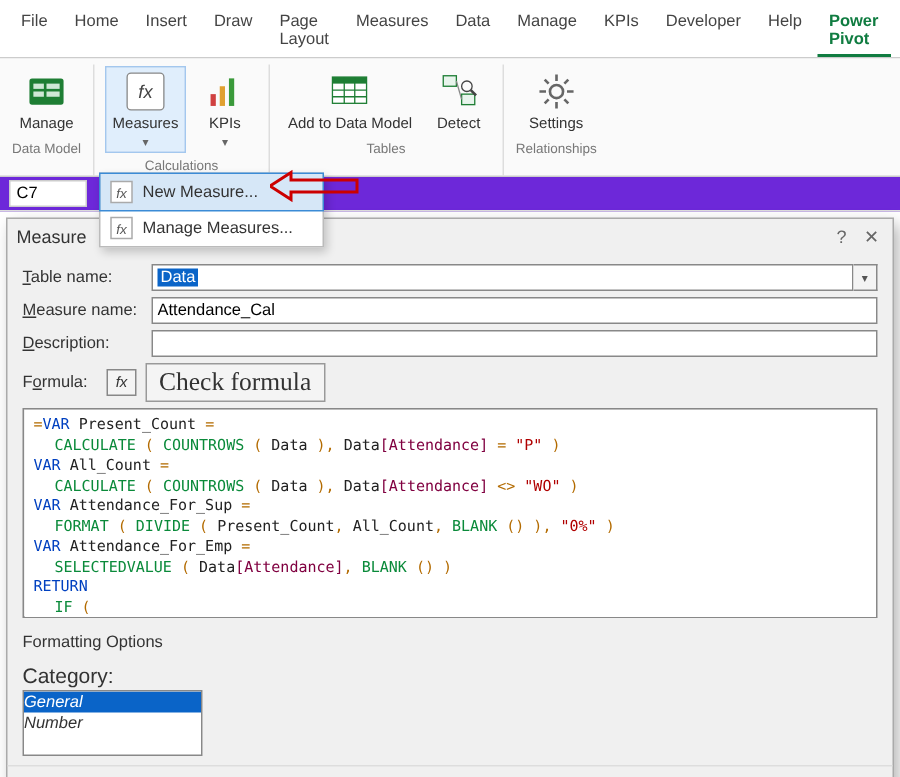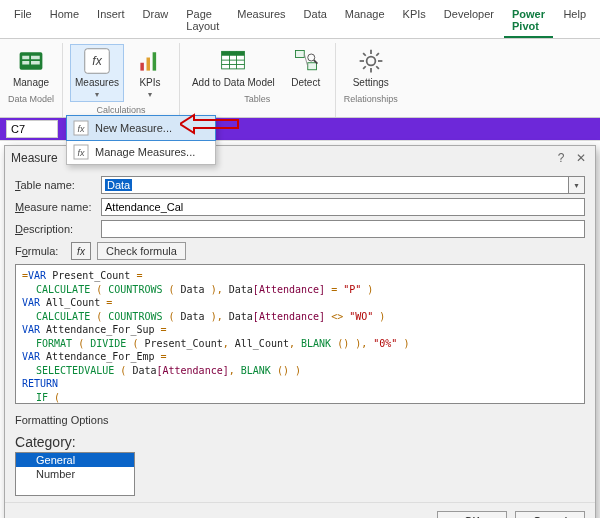--- a/index.html
+++ b/index.html
@@ -37,33 +37,33 @@
   .dlg-title .help, .dlg-title .close { width: 16px; height: 16px; display: flex; align-items: center; justify-content: center; color: #666; margin-left: 4px; }
   .dlg-body { padding: 6px 10px; display: flex; flex-direction: column; gap: 4px; }
   .field-row { display: flex; align-items: center; gap: 6px; }
   .field-label { width: 80px; font-size: 11px; }
   .field-label .u { text-decoration: underline; }
   .field-input { flex: 1; border: 1px solid #888; background: #fff; padding: 2px 3px; font-size: 11px; height: 18px; }
   .sel-text { background: #0a64c8; color: #fff; padding: 0 2px; }
   .combo { display: flex; }
   .combo .arrow { width: 16px; border: 1px solid #888; border-left: none; display: flex; align-items: center; justify-content: center; background: #f4f4f4; font-size: 8px; color: #555; }
   .fx-btn { width: 20px; height: 18px; border: 1px solid #888; background: #f4f4f4; display: flex; align-items: center; justify-content: center; font-style: italic; font-size: 10px; }
-  .check-btn { border: 1px solid #999; background: #f4f4f4; padding: 2px 8px; font-size: 11px; }
+  .check-btn { border: 1px solid #999; background: #f4f4f4; padding: 2px 8px; font-size: 17px; font-family: Liberation Serif, serif; }
   
   .formula-box { border: 1px solid #888; background: #fff; padding: 4px 6px; font-family: Consolas, monospace; font-size: 10px; line-height: 1.35; height: 140px; overflow: auto; white-space: pre; }
   .tok-op { color: #b36b00; }
   .tok-kw { color: #0040c0; }
   .tok-fn { color: #0a8a3a; }
   .tok-col { color: #800040; }
   .tok-str { color: #b00000; }
   .tok-id { color: #222; }
   .indent1 { padding-left: 14px; display: block; }
   .formatting-title { font-size: 11px; margin-top: 6px; }
   .category-box { border: 1px solid #888; background: #fff; width: 120px; height: 44px; overflow: hidden; font-size: 11px; }
-  .category-box div { padding: 1px 20px; }
+  .category-box div { padding: 1px 0; font-style: italic; }
   .category-box .sel { background: #0a64c8; color: #fff; }
   .dlg-buttons { display: flex; justify-content: flex-end; gap: 8px; padding: 8px 10px; border-top: 1px solid #ddd; }
   .dlg-buttons button { width: 70px; padding: 3px 0; border: 1px solid #999; background: #f4f4f4; font-size: 11px; }
   .rel { position: relative; }
 </style>
 </head>
 <body>
 
 <div class="window">
 
@@ -71,22 +71,22 @@
     <div class="ribbon-tab">File</div>
     <div class="ribbon-tab">Home</div>
     <div class="ribbon-tab">Insert</div>
     <div class="ribbon-tab">Draw</div>
     <div class="ribbon-tab">Page Layout</div>
     <div class="ribbon-tab">Measures</div>
     <div class="ribbon-tab">Data</div>
     <div class="ribbon-tab">Manage</div>
     <div class="ribbon-tab">KPIs</div>
     <div class="ribbon-tab">Developer</div>
+    <div class="ribbon-tab">Help</div>
     <div class="ribbon-tab active">Power Pivot</div>
-    <div class="ribbon-tab">Help</div>
   </div>
 
   <div class="ribbon rel">
     <div class="ribbon-group">
       <div class="ribbon-group-buttons">
         <div class="rbtn">
           <svg class="ic" viewBox="0 0 32 32">
               <rect x="3" y="6" width="26" height="20" rx="2" fill="#1e7e34"></rect>
               <rect x="6" y="10" width="8" height="4" fill="#cfe8d6"></rect>
               <rect x="16" y="10" width="10" height="4" fill="#cfe8d6"></rect>

